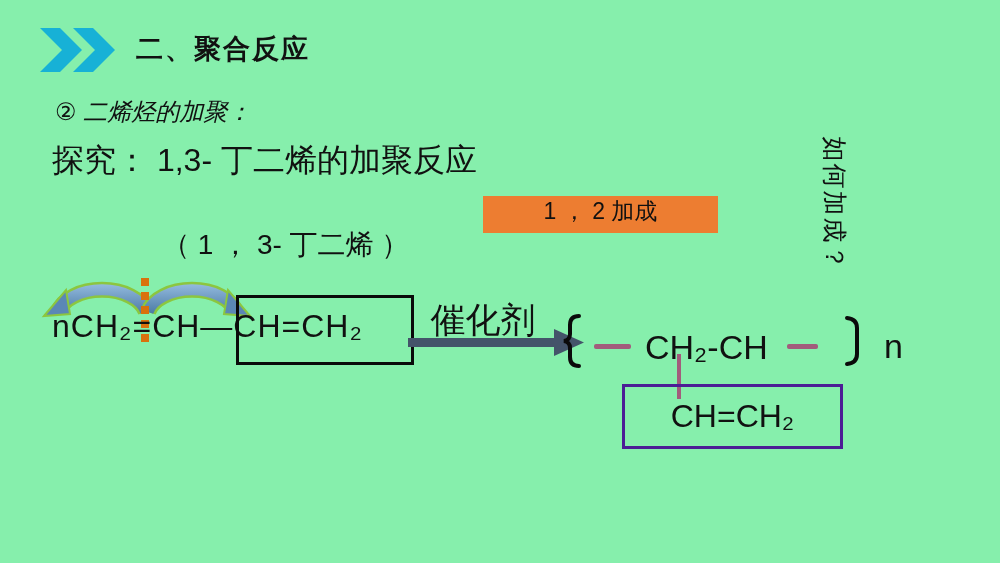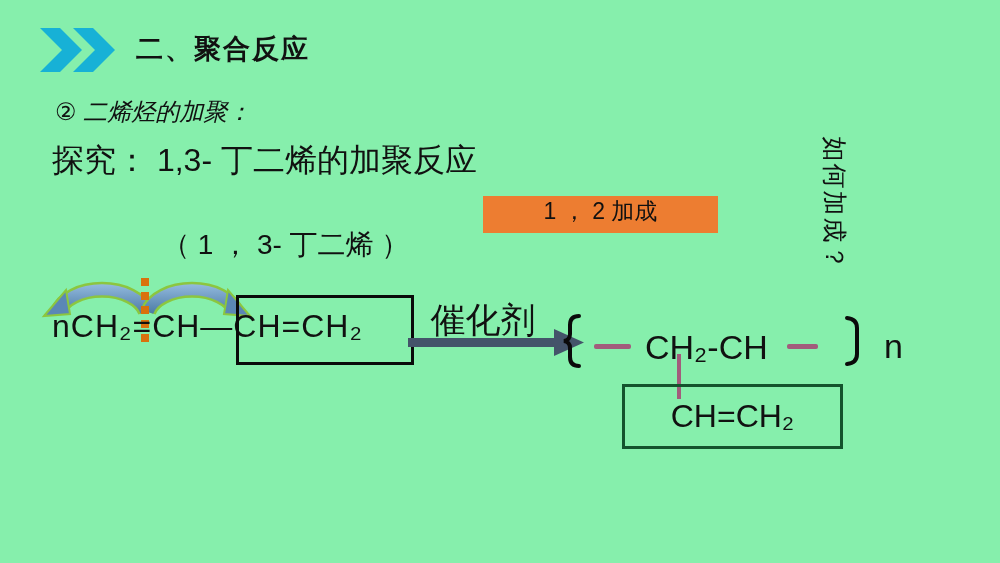--- a/index.html
+++ b/index.html
@@ -28,21 +28,21 @@
   .reactant{left:52px;top:308px;font-size:32px;letter-spacing:1px;}
   .reactant-box{left:236px;top:295px;width:172px;height:64px;border:3px solid #0a0a0a;}
   .catalyst{left:420px;top:297px;width:126px;font-size:35px;text-align:center;}
   .bond-dash{height:5px;border-radius:2px;}
   .dash1{left:594px;top:344px;width:37px;}
   .dash2{left:787px;top:344px;width:31px;}
   .chain{left:645px;top:328px;font-size:34px;}
   .repeat-n{left:884px;top:327px;font-size:34px;}
   .vline{left:677px;top:354px;width:4px;height:45px;}
   .branch-box{
-    left:622px;top:384px;width:215px;height:59px;border:3px solid #14532d;
+    left:622px;top:384px;width:215px;height:59px;border:3px solid #4c1d95;
     display:flex;align-items:center;justify-content:center;font-size:32px;
   }
   svg{position:absolute;overflow:visible;}
   .chevrons{left:40px;top:28px;}
   .arcs{left:42px;top:272px;pointer-events:none;}
   .rxn-arrow{left:408px;top:329px;}
   .bracket{left:560px;top:314px;}
   .bracket-close{left:845px;top:316px;}
 </style>
 </head>

